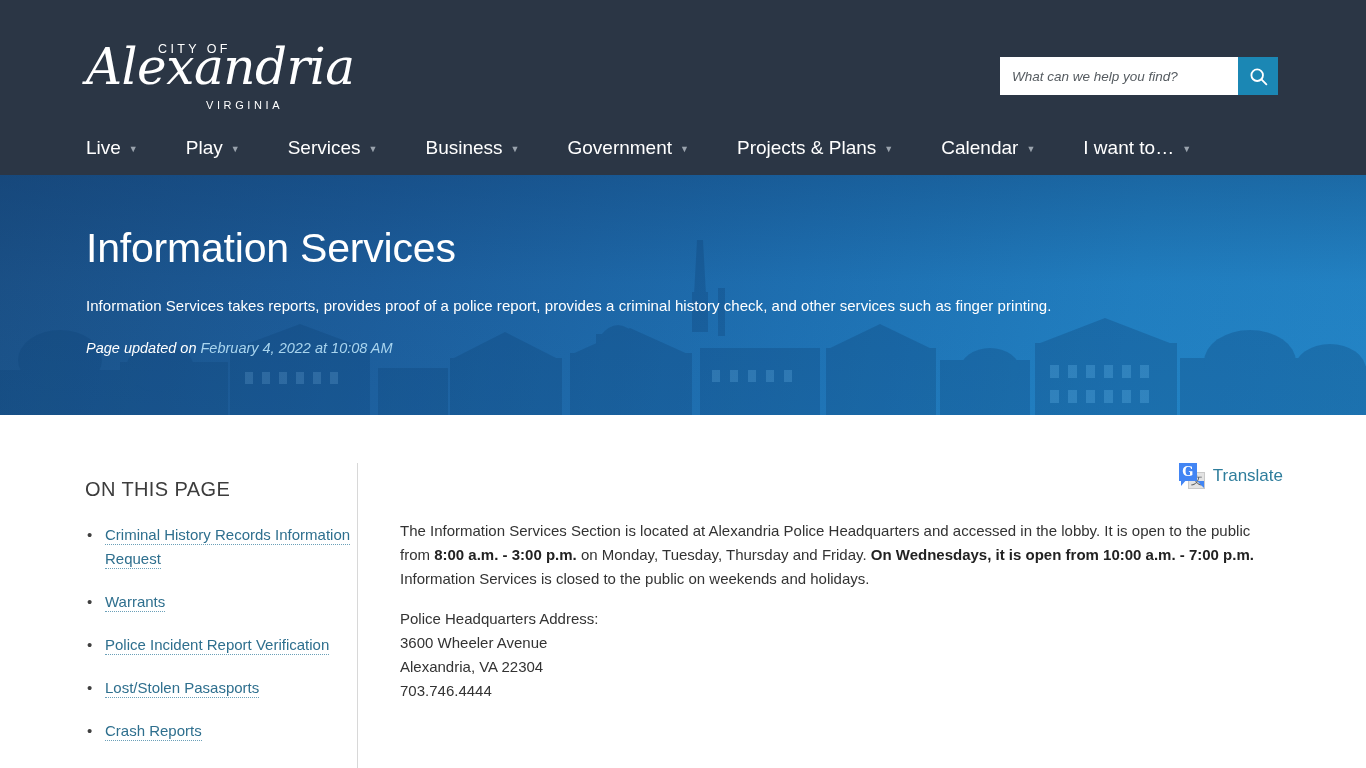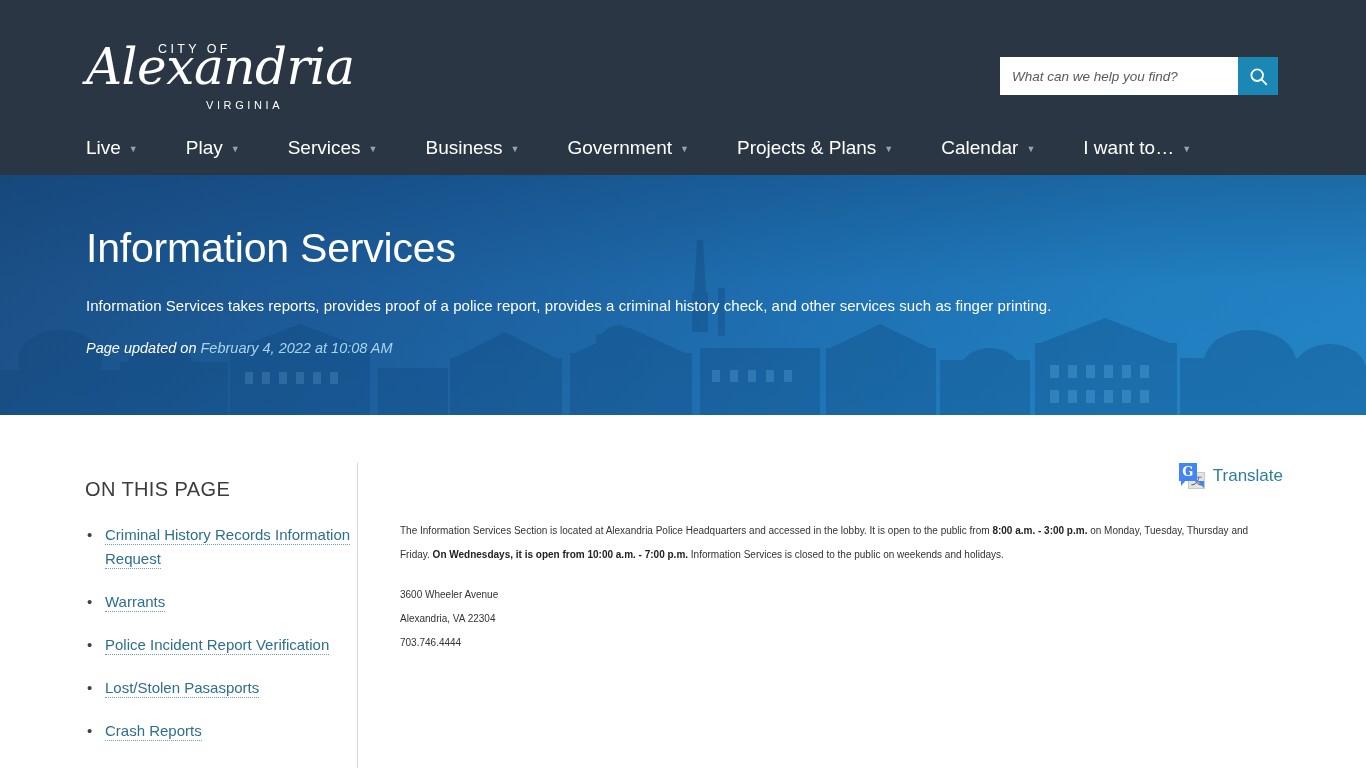--- a/index.html
+++ b/index.html
@@ -291,21 +291,21 @@
     border-top: 7px solid #4285f4;
   }
   .translate-label {
     color: #2e7d9c;
     font-size: 17px;
   }
 
   .body-text {
     margin-top: 56px;
     max-width: 866px;
-    font-size: 10px;
+    font-size: 15px;
     line-height: 24px;
     color: #333333;
   }
   .body-text p { margin-bottom: 16px; }
   .body-text b { font-weight: bold; color: #222222; }
   .addr-line { display: block; }
 </style>
 </head>
 <body>
 
@@ -475,20 +475,21 @@
           <span class="sq-blue">G</span>
           <span class="tail"></span>
         </span>
         <span class="translate-label">Translate</span>
       </div>
 
       <div class="body-text">
         <p><span>The Information Services Section is located at Alexandria Police Headquarters and accessed in the lobby.  It is open to the public from </span><b>8:00 a.m. - 3:00 p.m.</b><span> on Monday, Tuesday, Thursday and Friday.  </span><b>On Wednesdays, it is open from 10:00 a.m. - 7:00 p.m.</b><span>  Information Services is closed to the public on weekends and holidays.</span></p>
 
         <p>
+          <span class="addr-line">Police Headquarters Address:</span>
           <span class="addr-line">3600 Wheeler Avenue</span>
           <span class="addr-line">Alexandria, VA 22304</span>
           <span class="addr-line">703.746.4444</span>
         </p>
       </div>
 
     </section>
   </div>
 </main>
 

